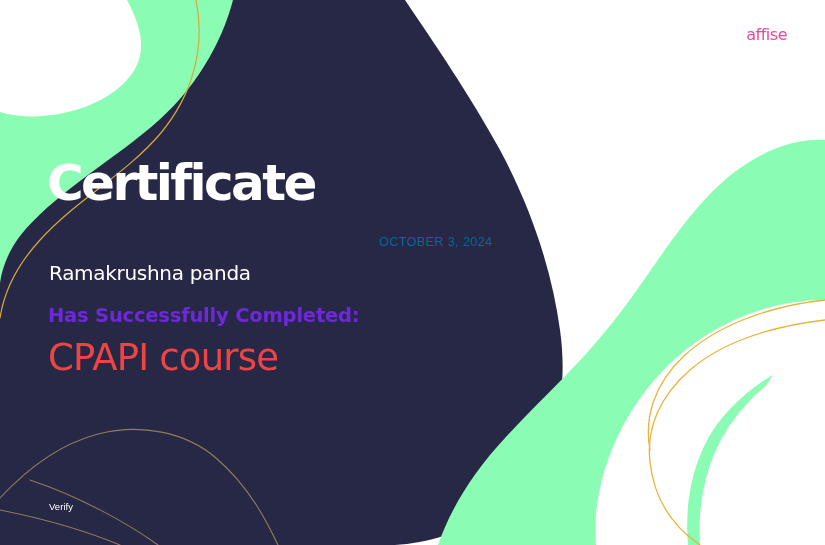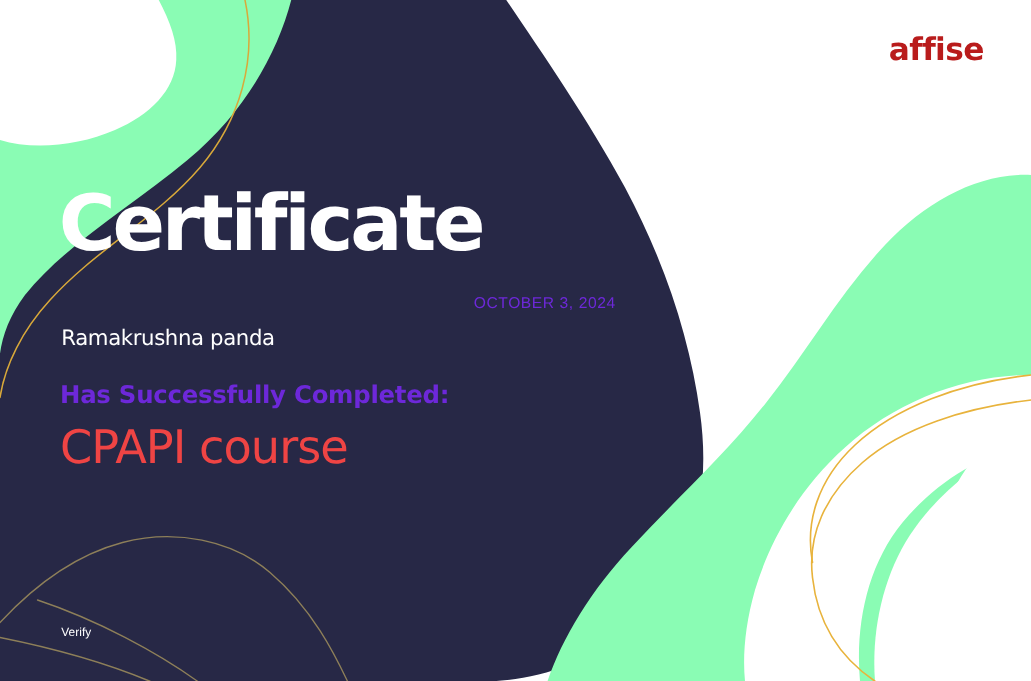--- a/index.html
+++ b/index.html
@@ -29,60 +29,60 @@
     width: 825px;
     height: 545px;
   }
 
   
   .logo {
     position: absolute;
     right: 38px;
     top: 27px;
     font-family: "DejaVu Sans", sans-serif;
-    font-size: 25px;
-    font-weight: 700;
+    font-size: 16px;
+    font-weight: 400;
     letter-spacing: -0.5px;
-    color: #b91c1c;
+    color: #ec4899;
     line-height: 1;
   }
 
   
   .title {
     position: absolute;
     left: 47px;
-    top: 148px;
-    font-family: "DejaVu Sans", sans-serif;
-    font-size: 62px;
+    top: 158px;
+    font-family: "DejaVu Sans", sans-serif;
+    font-size: 50px;
     font-weight: 700;
     letter-spacing: -2.6px;
     color: #ffffff;
     line-height: 1;
     white-space: nowrap;
   }
   .date {
     position: absolute;
     left: 379px;
     top: 236px;
     font-family: "Liberation Sans", sans-serif;
     font-size: 12.5px;
     font-weight: 400;
     letter-spacing: 0.45px;
-    color: #6d28d9;
+    color: #0369a1;
     line-height: 1;
     white-space: nowrap;
   }
 
   
   .recipient {
     position: absolute;
     left: 49px;
     top: 261px;
     font-family: "DejaVu Sans", sans-serif;
-    font-size: 17px;
+    font-size: 20px;
     font-weight: 400;
     letter-spacing: -0.3px;
     color: #ffffff;
     line-height: 1.2;
     white-space: nowrap;
   }
   .completed-label {
     position: absolute;
     left: 48px;
     top: 304px;

